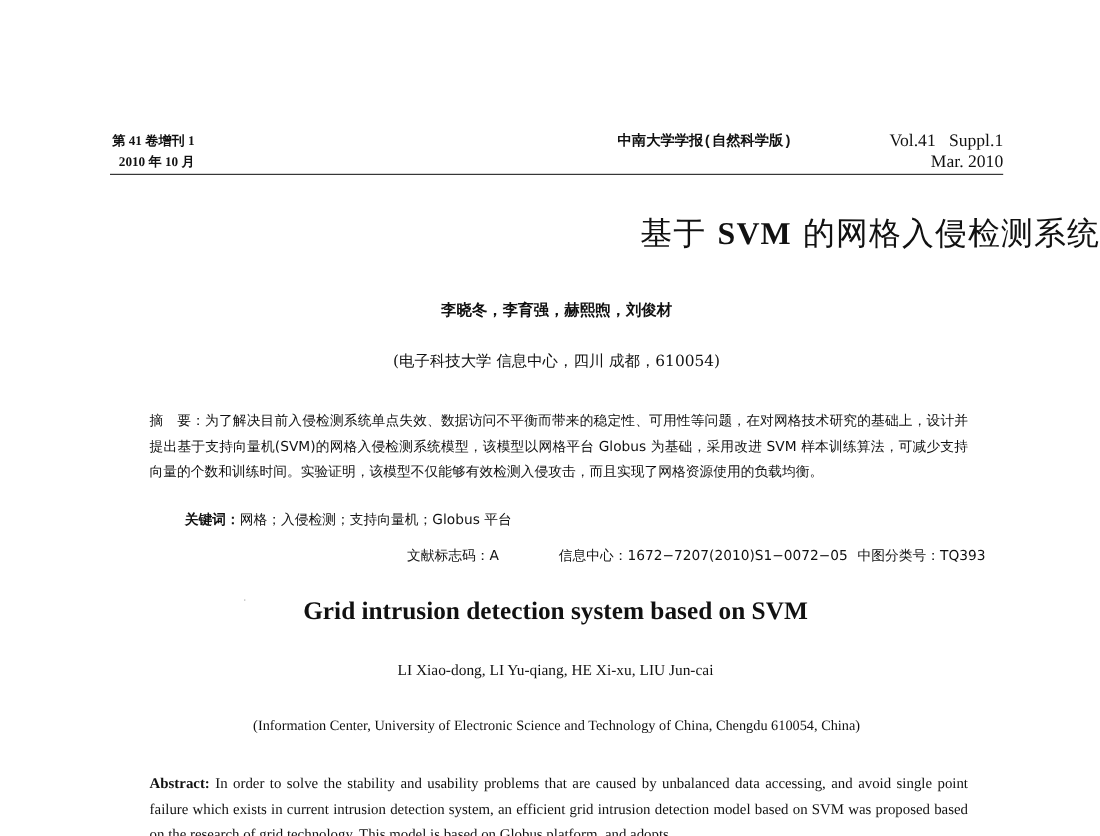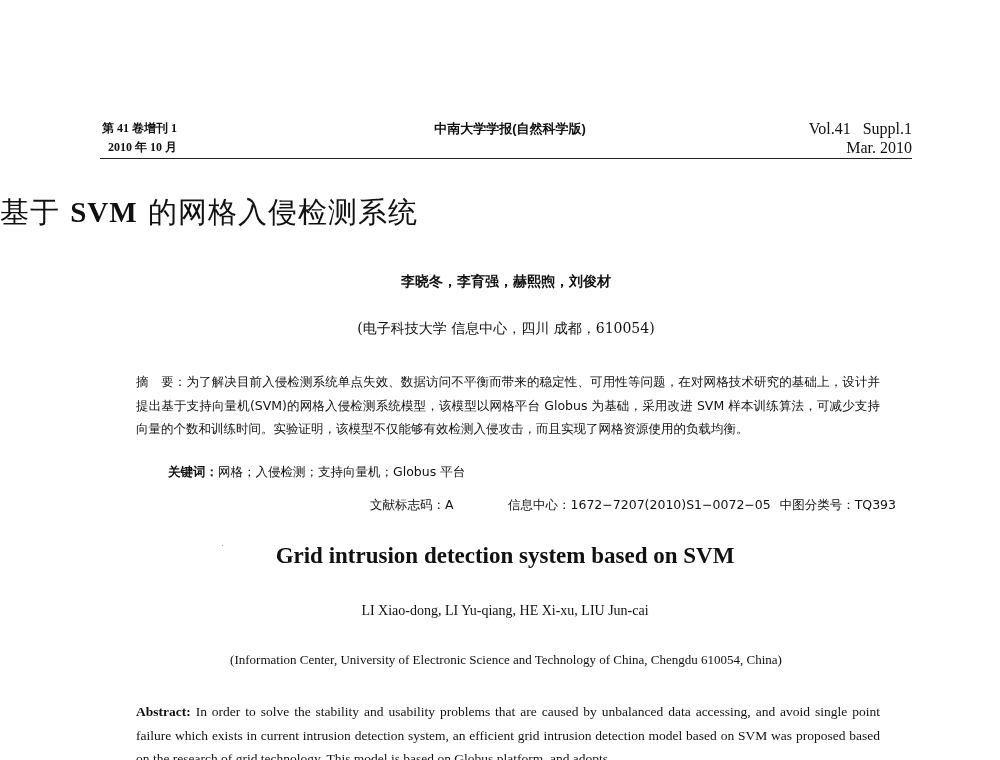--- a/index.html
+++ b/index.html
@@ -5,24 +5,24 @@
     html, body { margin: 0; padding: 0; }
     body {
       width: 1000px; height: 760px; overflow: hidden;
       background: #ffffff; color: #111;
       font-family: "Liberation Serif", "DejaVu Serif", serif;
       position: relative;
     }
     .abs { position: absolute; text-align: right; }
     .hdr-left { left: 102px; top: 119px; font-size: 12px; line-height: 19px; font-weight: bold; }
     .hdr-center { left: 300px; width: 420px; top: 119px; text-align: center; font-size: 13px; line-height: 19px; font-weight: bold; }
-    .hdr-center .cn { font-family: Liberation Sans, sans-serif; font-size: 13px; font-weight: bold; }
+    .hdr-center .cn { font-family: Liberation Mono, monospace; font-size: 13px; font-weight: bold; text-align: right; }
     .hdr-right { right: 88px; top: 119px; text-align: right; font-size: 16px; line-height: 19px; }
     .hdr-rule { left: 100px; width: 812px; top: 158px; height: 0; border-top: 1.5px solid #222; }
-    .title-cn { left: 0; width: 1000px; top: 193px; text-align: left; font-size: 29px; font-family: "DejaVu Sans", sans-serif; letter-spacing: 1px; }
+    .title-cn { left: 0; width: 1000px; top: 193px; text-align: right; font-size: 29px; font-family: "DejaVu Sans", sans-serif; letter-spacing: 1px; }
     .title-cn b { font-family: "Liberation Serif", serif; font-weight: bold; }
     .authors-cn { left: 0; width: 1012px; top: 273px; text-align: center; font-size: 14px; font-weight: bold; font-family: "DejaVu Sans", sans-serif; }
     .affil-cn { left: 0; width: 1012px; top: 320px; text-align: center; font-size: 14px; font-family: "DejaVu Serif", serif; }
     .abstract-cn { left: 136px; width: 744px; top: 370px; font-size: 12.5px; line-height: 23.5px; font-family: "DejaVu Sans", sans-serif; text-align: justify; }
     .abstract-cn .lbl { font-weight: normal; }
     .kw-cn { left: 136px; top: 464px; font-size: 12.5px; font-family: "DejaVu Sans", sans-serif; }
     .kw-cn .lbl { font-weight: bold; margin-left: 32px; }
     .meta-row { left: 136px; top: 497px; width: 760px; font-size: 12.5px; font-family: "DejaVu Sans", sans-serif; }
     .meta-row span.lbl { font-weight: normal; }
     .meta-row .m2 { position: absolute; left: 202px; top: 0; margin-left: 32px; }

